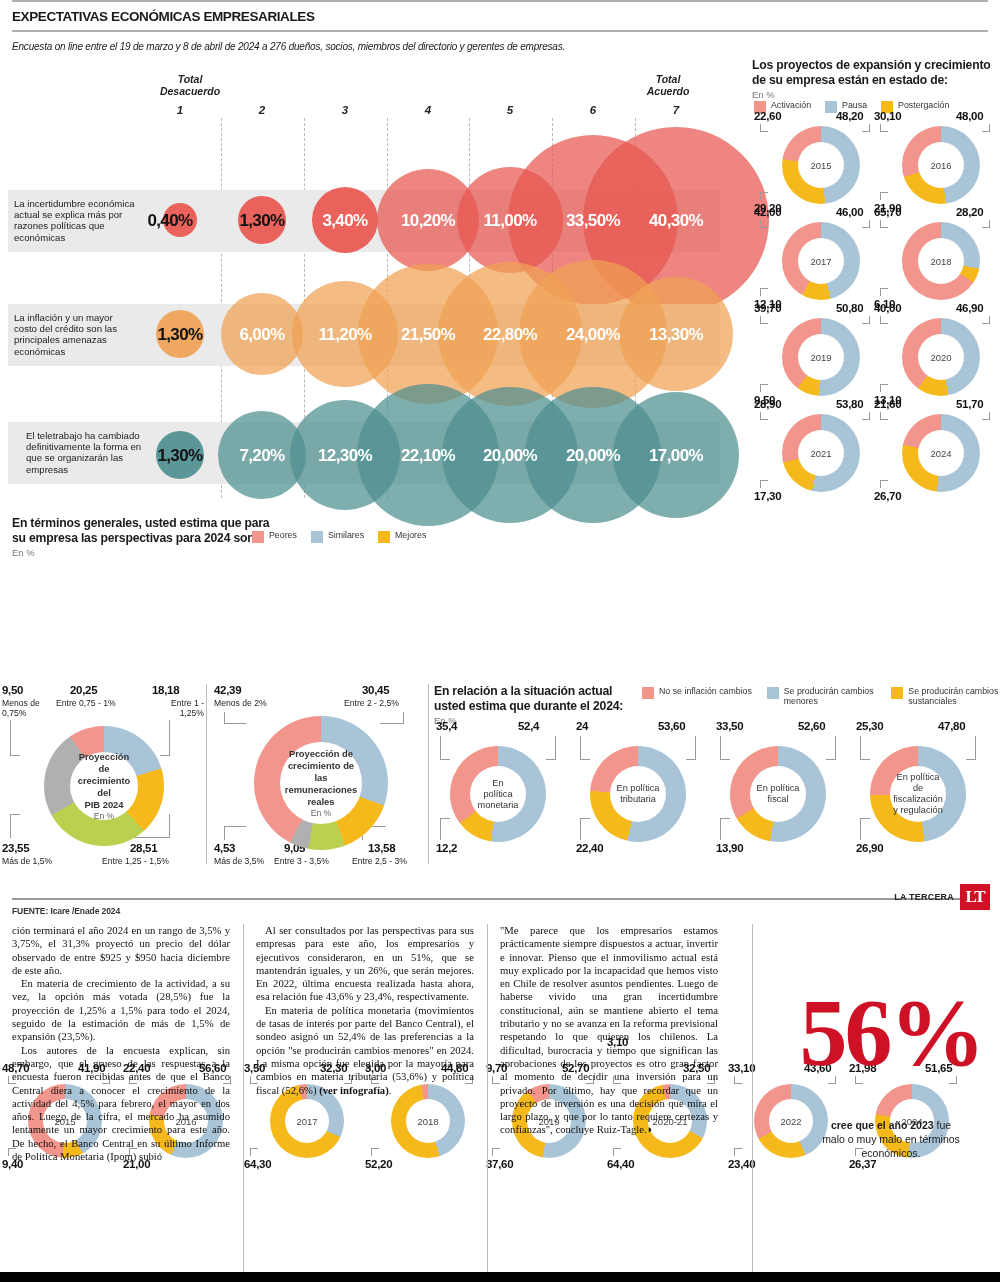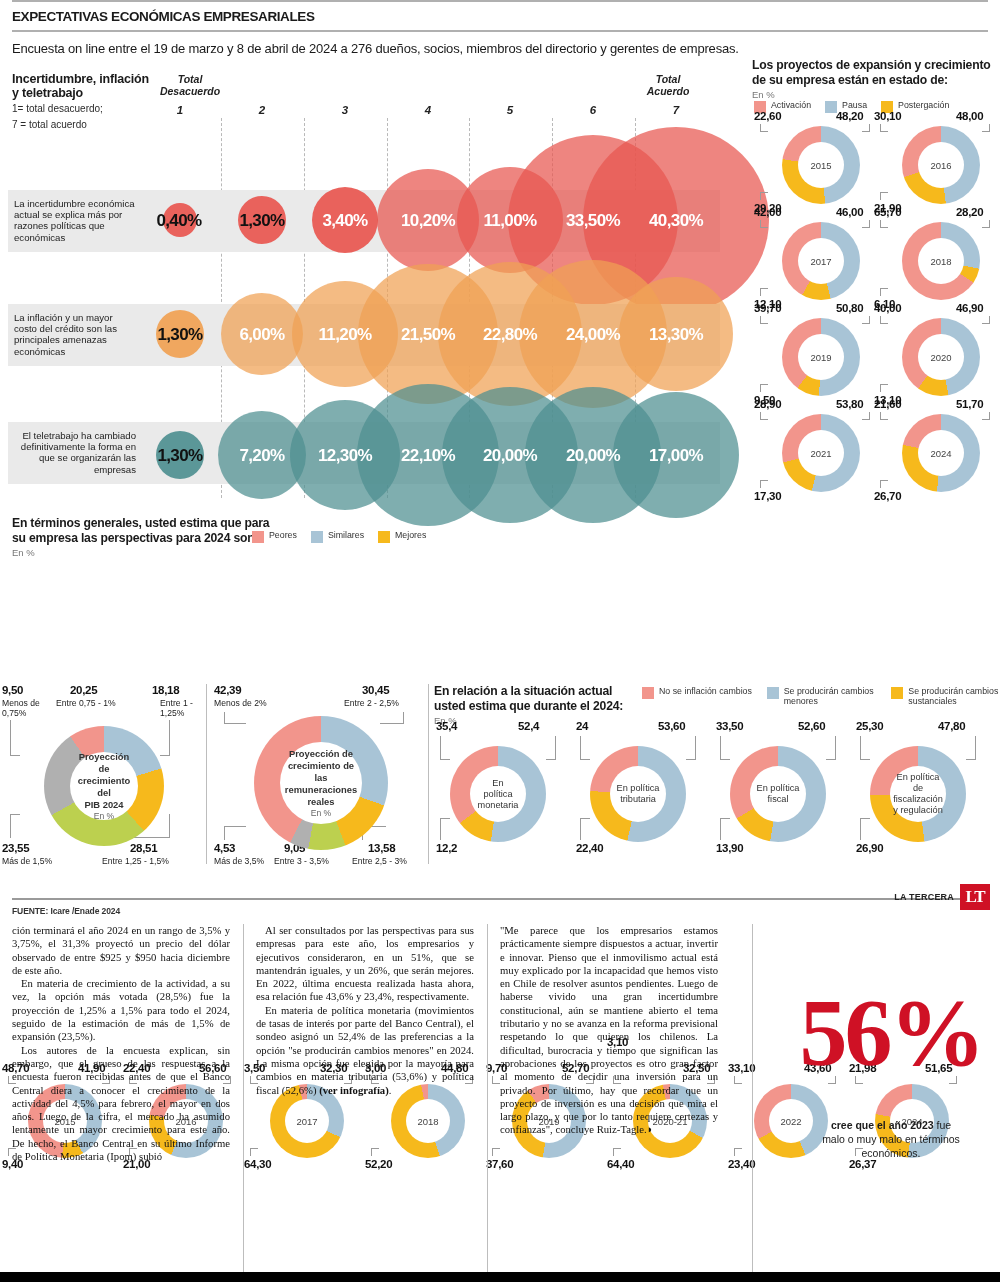--- a/index.html
+++ b/index.html
@@ -10,21 +10,21 @@
     color:#1a1a1a; overflow:hidden;
   }
   .page { position:relative; width:1000px; height:1282px; }
 
   
   .rule { height:2px; background:#b0b0b0; }
   .rule-thin { height:1px; background:#c8c8c8; }
   .hdr-wrap { padding:0 12px; }
   .hdr-title { font-size:13.5px; font-weight:bold; letter-spacing:-0.4px;
                padding:7px 0 6px 0; }
-  .subtitle { font-size:13px; padding:9px 0 0 0; letter-spacing:-0.2px; }
+  .subtitle { font-size:10px; padding:9px 0 0 0; letter-spacing:-0.2px;font-style:italic; }
   .bq-title { font-size:12.5px; font-weight:bold; line-height:14px; letter-spacing:-0.2px;}
   .bq-sub { font-size:10px; line-height:12.5px; color:#2b2b2b; margin-top:3px;}
   .scalehdr { position:absolute; font-style:italic; font-size:10.5px;
               font-weight:bold; text-align:center; color:#222; line-height:11.5px;}
   .scalenum { position:absolute; font-style:italic; font-weight:bold;
               font-size:11.5px; text-align:center; width:40px; color:#222;}
   .vline { position:absolute; width:1px; border-left:1px dashed #b9b9b9; }
   .rowband { position:absolute; background:#eaeaea; }
   .rowlabel { position:absolute; font-size:9.6px; line-height:11.2px; color:#1d1d1d; }
   .bub { position:absolute; border-radius:50%; }
@@ -77,26 +77,20 @@
 
   <div class="hdr-wrap" style="position:absolute;left:0;top:0;width:1000px;">
     <div class="rule"></div>
     <div class="hdr-title">EXPECTATIVAS ECONÓMICAS EMPRESARIALES</div>
     <div class="rule"></div>
     <div class="subtitle">Encuesta on line entre el 19 de marzo y 8 de abril de 2024 a 276 dueños, socios, miembros del directorio y gerentes de empresas.</div>
   </div>
 
   <div style="position:absolute;left:0;top:72px;width:745px;height:440px;">
 
-    <div style="position:absolute;left:12px;top:0;width:150px;">
-      <div class="bq-title">Incertidumbre, inflación</div>
-      <div class="bq-title">y teletrabajo</div>
-      <div class="bq-sub">1= total desacuerdo;</div>
-      <div class="bq-sub">7 = total acuerdo</div>
-    </div>
 
     <div class="scalehdr" style="left:147px;top:2px;width:86px;">
       <span>Total</span><br><span>Desacuerdo</span>
     </div>
     <div class="scalehdr" style="left:625px;top:2px;width:86px;">
       <span>Total</span><br><span>Acuerdo</span>
     </div>
 
     <div id="scale-numbers">
         <div class="scalenum" style="left:160px;top:32px;">1</div>
@@ -119,21 +113,21 @@
     <div id="bubble-rows">
         <div class="rowband" style="left:8px;top:118px;width:712px;height:62px;"></div>
         <div class="rowlabel" style="left:14px;top:126px;width:122px;">La incertidumbre económica actual se explica más por razones políticas que económicas</div>
         <div class="bub" style="left:162.6515869771555px;top:130.6515869771555px;width:34.69682604568904px;height:34.69682604568904px;background:#e8564f;opacity:0.92;"></div>
         <div class="bub" style="left:237.94968438869137px;top:123.94968438869138px;width:48.10063122261724px;height:48.10063122261724px;background:#e8564f;opacity:0.92;"></div>
         <div class="bub" style="left:311.6604026327468px;top:114.66040263274678px;width:66.67919473450644px;height:66.67919473450644px;background:#e8564f;opacity:0.92;"></div>
         <div class="bub" style="left:376.84258072414775px;top:96.84258072414774px;width:102.31483855170453px;height:102.31483855170453px;background:#e8564f;opacity:0.72;"></div>
         <div class="bub" style="left:457.22055276730873px;top:95.22055276730873px;width:105.55889446538255px;height:105.55889446538255px;background:#e8564f;opacity:0.72;"></div>
         <div class="bub" style="left:507.5994764415845px;top:62.599476441584514px;width:170.80104711683097px;height:170.80104711683097px;background:#e8564f;opacity:0.72;"></div>
         <div class="bub" style="left:583.2033890900116px;top:55.20338909001154px;width:185.59322181997692px;height:185.59322181997692px;background:#e8564f;opacity:0.72;"></div>
-        <div class="bval dark" style="left:134px;top:139px;">0,40%</div>
+        <div class="bval dark" style="left:125px;top:139px;">0,40%</div>
         <div class="bval dark" style="left:217px;top:139px;">1,30%</div>
         <div class="bval light" style="left:300px;top:139px;">3,40%</div>
         <div class="bval light" style="left:383px;top:139px;">10,20%</div>
         <div class="bval light" style="left:465px;top:139px;">11,00%</div>
         <div class="bval light" style="left:548px;top:139px;">33,50%</div>
         <div class="bval light" style="left:631px;top:139px;">40,30%</div>
         <div class="rowband" style="left:8px;top:232px;width:712px;height:62px;"></div>
         <div class="rowlabel" style="left:14px;top:240px;width:122px;">La inflación y un mayor costo del crédito son las principales amenazas económicas</div>
         <div class="bub" style="left:155.94968438869137px;top:237.94968438869137px;width:48.10063122261724px;height:48.10063122261724px;background:#f0a153;opacity:0.92;"></div>
         <div class="bub" style="left:220.66673539526204px;top:220.66673539526204px;width:82.6665292094759px;height:82.6665292094759px;background:#f0a153;opacity:0.72;"></div>
@@ -143,21 +137,21 @@
         <div class="bub" style="left:519.3334707905241px;top:188.3334707905241px;width:147.3330584189518px;height:147.3330584189518px;background:#f0a153;opacity:0.72;"></div>
         <div class="bub" style="left:618.8607021239403px;top:204.86070212394037px;width:114.27859575211927px;height:114.27859575211927px;background:#f0a153;opacity:0.72;"></div>
         <div class="bval dark" style="left:135px;top:253px;">1,30%</div>
         <div class="bval light" style="left:217px;top:253px;">6,00%</div>
         <div class="bval light" style="left:300px;top:253px;">11,20%</div>
         <div class="bval light" style="left:383px;top:253px;">21,50%</div>
         <div class="bval light" style="left:465px;top:253px;">22,80%</div>
         <div class="bval light" style="left:548px;top:253px;">24,00%</div>
         <div class="bval light" style="left:631px;top:253px;">13,30%</div>
         <div class="rowband" style="left:8px;top:350px;width:712px;height:62px;"></div>
-        <div class="rowlabel" style="left:14px;top:358px;width:122px;text-align:right;">El teletrabajo ha cambiado definitivamente la forma en que se organizarán las empresas</div>
+        <div class="rowlabel" style="left:26px;top:358px;width:122px;">El teletrabajo ha cambiado definitivamente la forma en que se organizarán las empresas</div>
         <div class="bub" style="left:155.94968438869137px;top:358.94968438869137px;width:48.10063122261724px;height:48.10063122261724px;background:#4e8f90;opacity:0.92;"></div>
         <div class="bub" style="left:217.58068323640333px;top:338.58068323640333px;width:88.83863352719334px;height:88.83863352719334px;background:#4e8f90;opacity:0.72;"></div>
         <div class="bub" style="left:289.7058102997795px;top:327.7058102997795px;width:110.58837940044096px;height:110.58837940044096px;background:#4e8f90;opacity:0.72;"></div>
         <div class="bub" style="left:356.9459590356921px;top:311.9459590356921px;width:142.10808192861575px;height:142.10808192861575px;background:#4e8f90;opacity:0.72;"></div>
         <div class="bub" style="left:441.96780539400555px;top:314.96780539400555px;width:136.0643892119889px;height:136.0643892119889px;background:#4e8f90;opacity:0.72;"></div>
         <div class="bub" style="left:524.9678053940056px;top:314.96780539400555px;width:136.0643892119889px;height:136.0643892119889px;background:#4e8f90;opacity:0.72;"></div>
         <div class="bub" style="left:612.5750057418469px;top:319.5750057418469px;width:126.84998851630624px;height:126.84998851630624px;background:#4e8f90;opacity:0.72;"></div>
         <div class="bval dark" style="left:135px;top:374px;">1,30%</div>
         <div class="bval light" style="left:217px;top:374px;">7,20%</div>
         <div class="bval light" style="left:300px;top:374px;">12,30%</div>
@@ -390,21 +384,21 @@
       </div>
   </div>
 
   <div style="position:absolute;left:0;top:684px;width:210px;height:190px;">
     <div id="pib-labels">
         <div class="dlabel" style="left:2px;top:0px;">9,50</div>
         <div class="dsub" style="left:2px;top:14px;width:54px;">Menos de 0,75%</div>
         <div class="dlabel" style="left:70px;top:0px;">20,25</div>
         <div class="dsub" style="left:56px;top:14px;width:92px;">Entre 0,75 - 1%</div>
         <div class="dlabel" style="left:152px;top:0px;">18,18</div>
-        <div class="dsub" style="left:160px;top:14px;width:58px;">Entre 1 - 1,25%</div>
+        <div class="dsub" style="left:146px;top:14px;width:58px;text-align:right;">Entre 1 - 1,25%</div>
         <div class="dlabel" style="left:2px;top:158px;">23,55</div>
         <div class="dsub" style="left:2px;top:172px;width:70px;">Más de 1,5%</div>
         <div class="dlabel" style="left:130px;top:158px;">28,51</div>
         <div class="dsub" style="left:102px;top:172px;width:104px;">Entre 1,25 - 1,5%</div>
         <div class="lead" style="left:10px;top:36px;width:10px;height:36px;border-style:solid;border-width:0;border-color:#9a9a9a;border-left-width:1.4px;border-bottom-width:1.4px;"></div>
         <div class="lead" style="left:160px;top:36px;width:10px;height:36px;border-style:solid;border-width:0;border-color:#9a9a9a;border-right-width:1.4px;border-bottom-width:1.4px;"></div>
         <div class="lead" style="left:10px;top:130px;width:10px;height:24px;border-style:solid;border-width:0;border-color:#9a9a9a;border-left-width:1.4px;border-top-width:1.4px;"></div>
         <div class="lead" style="left:118px;top:130px;width:52px;height:24px;border-style:solid;border-width:0;border-color:#9a9a9a;border-right-width:1.4px;border-bottom-width:1.4px;"></div>
       </div>
     <div id="pib-donut">

